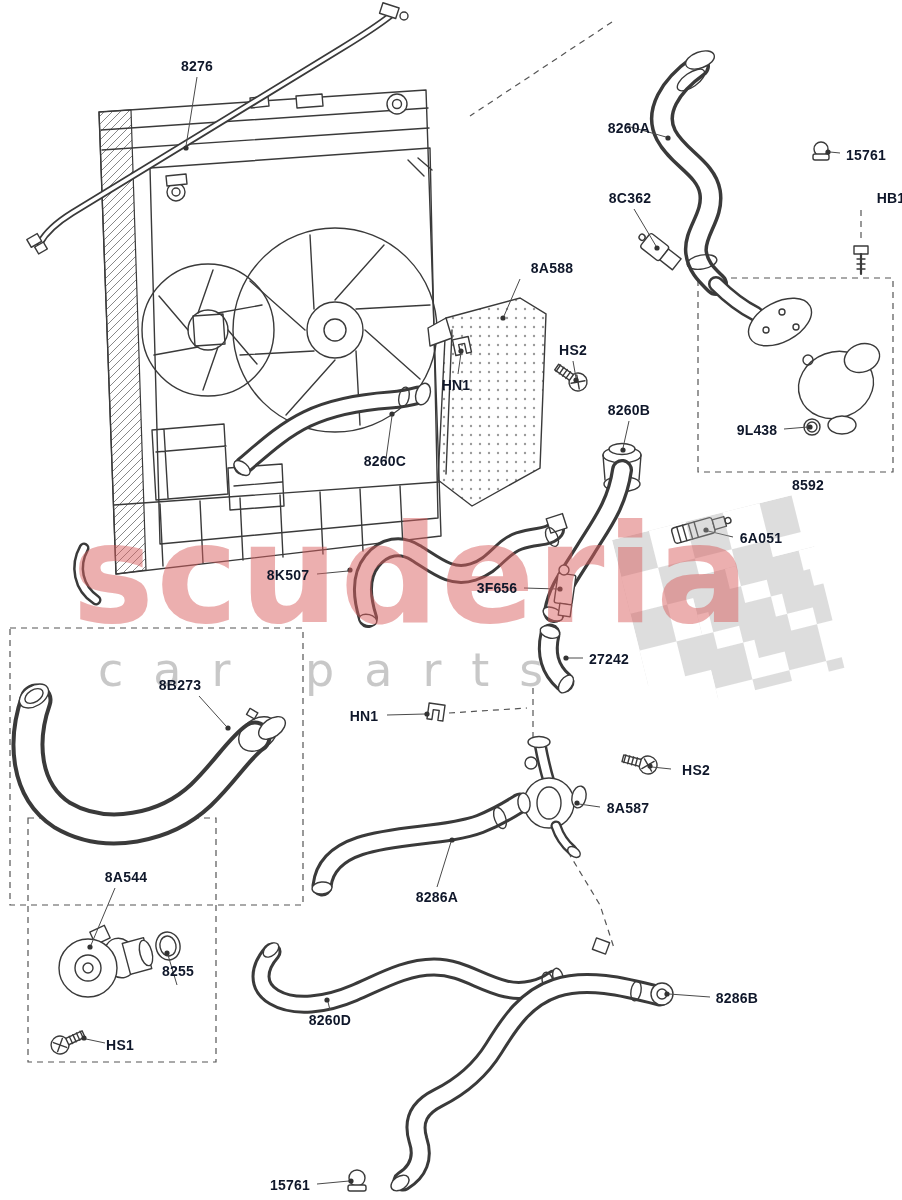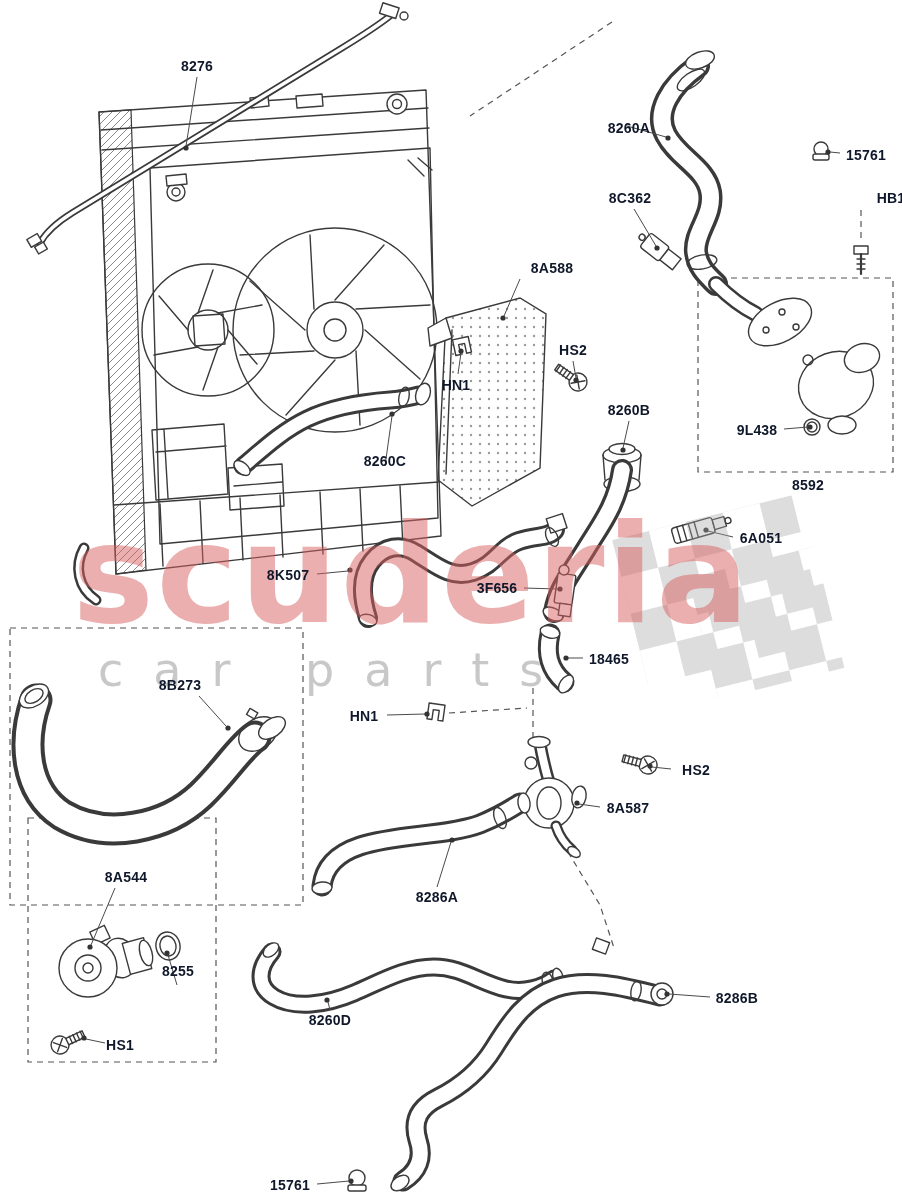--- a/index.html
+++ b/index.html
@@ -344,21 +344,21 @@
       <div class="part-label" style="left: 520px; top: 268px; margin-left: 32px;">8A588</div>
       <div class="part-label" style="left: 573px; top: 350px;">HS2</div>
       <div class="part-label" style="left: 456px; top: 385px;">HN1</div>
       <div class="part-label" style="left: 629px; top: 410px;">8260B</div>
       <div class="part-label" style="left: 757px; top: 430px;">9L438</div>
       <div class="part-label" style="left: 808px; top: 485px;">8592</div>
       <div class="part-label" style="left: 385px; top: 461px;">8260C</div>
       <div class="part-label" style="left: 761px; top: 538px;">6A051</div>
       <div class="part-label" style="left: 288px; top: 575px;">8K507</div>
       <div class="part-label" style="left: 497px; top: 588px;">3F656</div>
-      <div class="part-label" style="left: 609px; top: 659px;">18465</div>
+      <div class="part-label" style="left: 609px; top: 659px;">27242</div>
       <div class="part-label" style="left: 180px; top: 685px;">8B273</div>
       <div class="part-label" style="left: 364px; top: 716px;">HN1</div>
       <div class="part-label" style="left: 696px; top: 770px;">HS2</div>
       <div class="part-label" style="left: 628px; top: 808px;">8A587</div>
       <div class="part-label" style="left: 437px; top: 897px;">8286A</div>
       <div class="part-label" style="left: 111px; top: 877px; margin-left: 15px;">8A544</div>
       <div class="part-label" style="left: 178px; top: 971px;">8255</div>
       <div class="part-label" style="left: 120px; top: 1045px;">HS1</div>
       <div class="part-label" style="left: 330px; top: 1020px;">8260D</div>
       <div class="part-label" style="left: 737px; top: 998px; text-align: right;">8286B</div>

